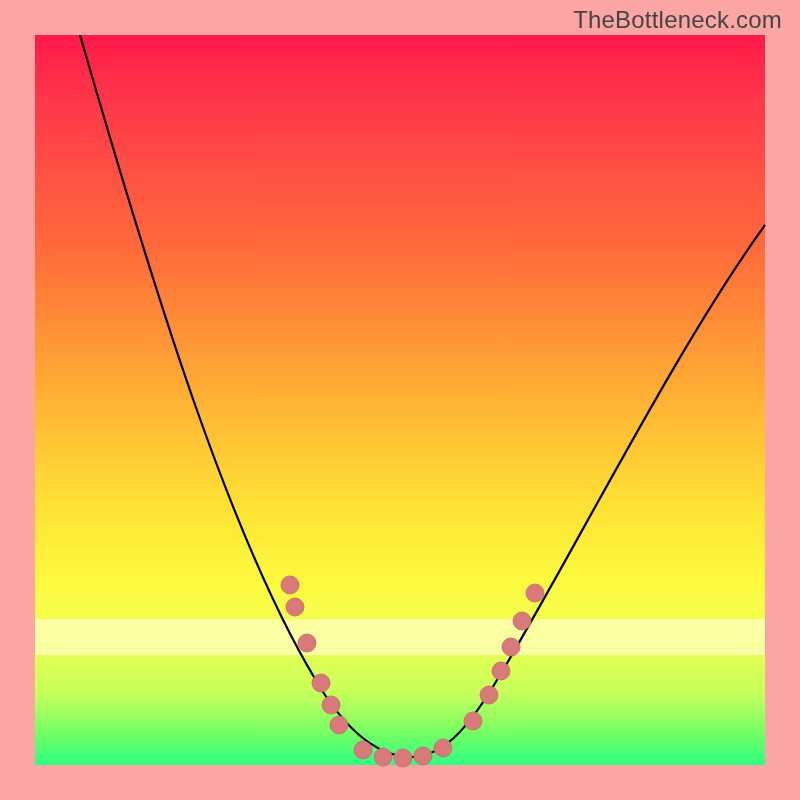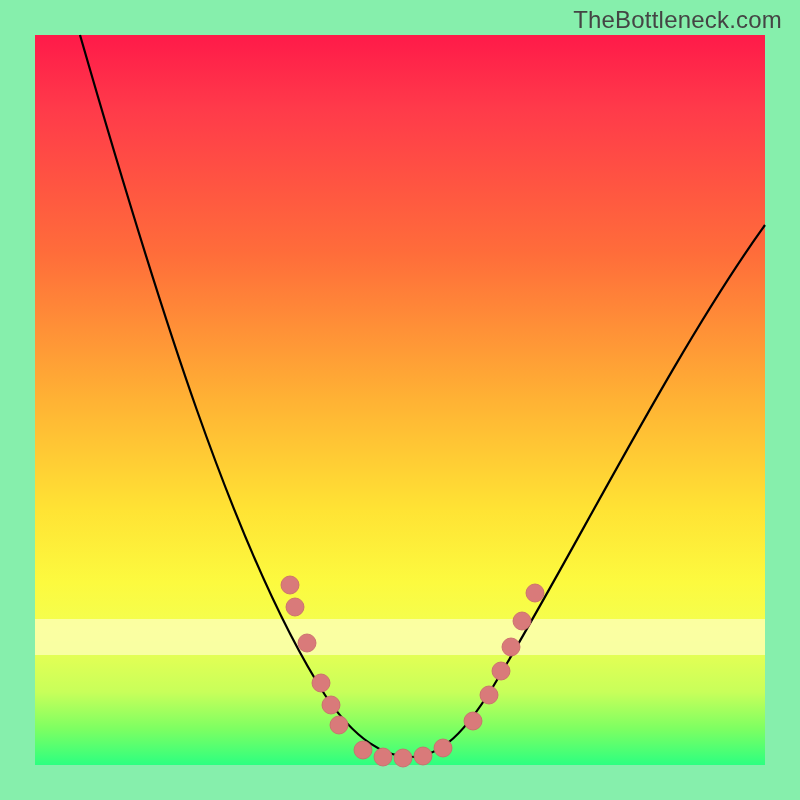--- a/index.html
+++ b/index.html
@@ -8,21 +8,21 @@
     width: 800px;
     height: 800px;
     overflow: hidden;
     background: #000;
     font-family: Arial, Helvetica, sans-serif;
   }
   .frame {
     position: relative;
     width: 800px;
     height: 800px;
-    background: #86efac;
+    background: #fca5a5;
   }
   .plot-area {
     position: absolute;
     left: 35px;
     top: 35px;
     width: 730px;
     height: 730px;
     
     background: linear-gradient(
       to bottom,

